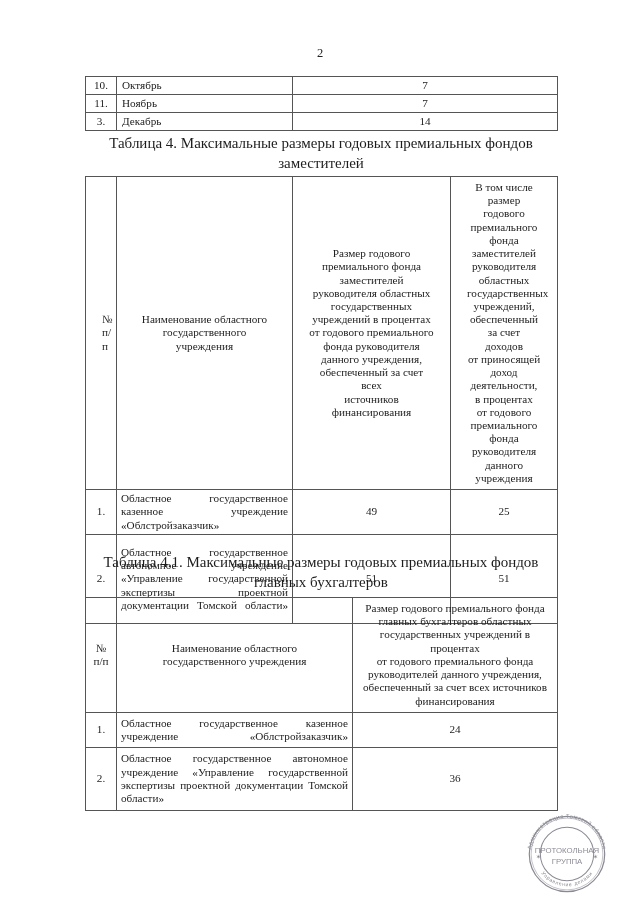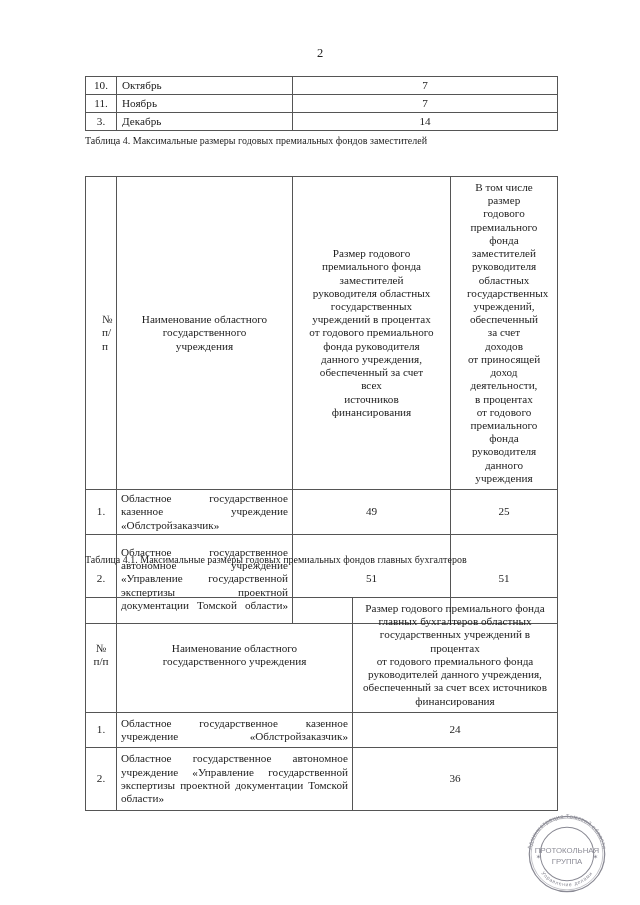--- a/index.html
+++ b/index.html
@@ -56,22 +56,22 @@
     left: 85px;
     width: 472px;
   }
   #month-table td { height: 15px; padding: 1px 5px; }
 
   
   .caption {
     position: absolute;
     left: 85px;
     width: 472px;
-    text-align: left;
-    font-size: 10px;
+    text-align: center;
+    font-size: 15px;
     line-height: 1.33;
     color: #1d1d1d;
   }
   #caption-t4  { top: 134px; }
   #caption-t41 { top: 553px; }
 
   
   #table4 {
     position: absolute;
     top: 176px;

